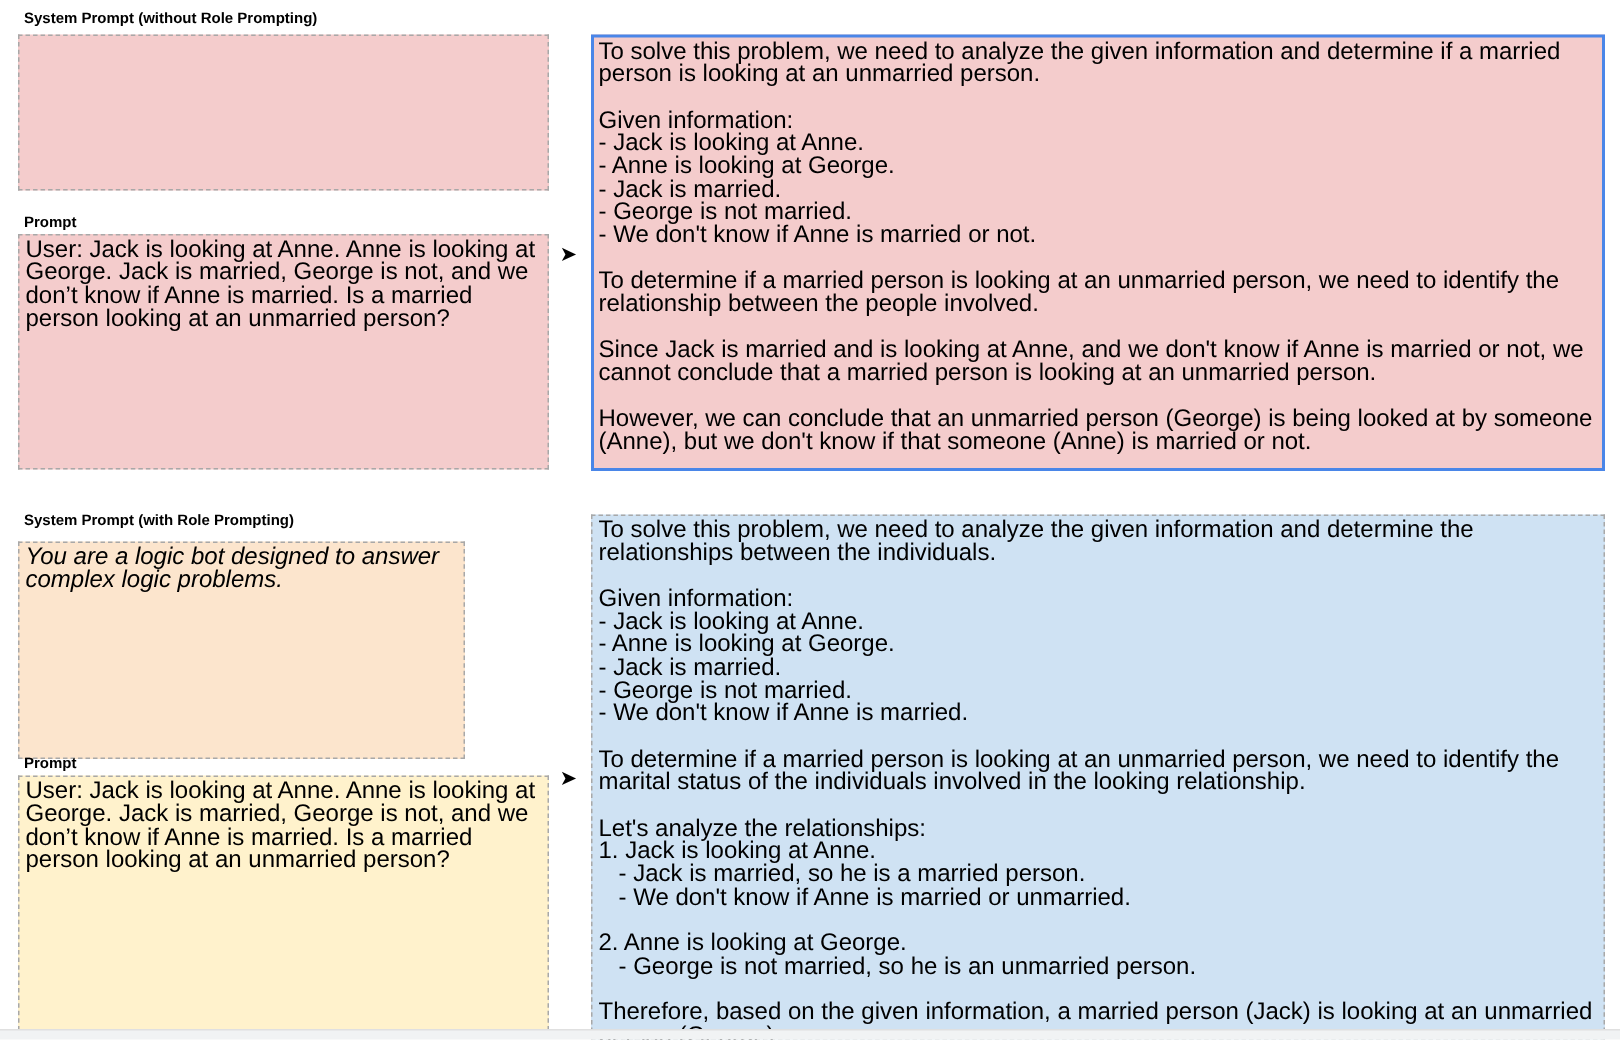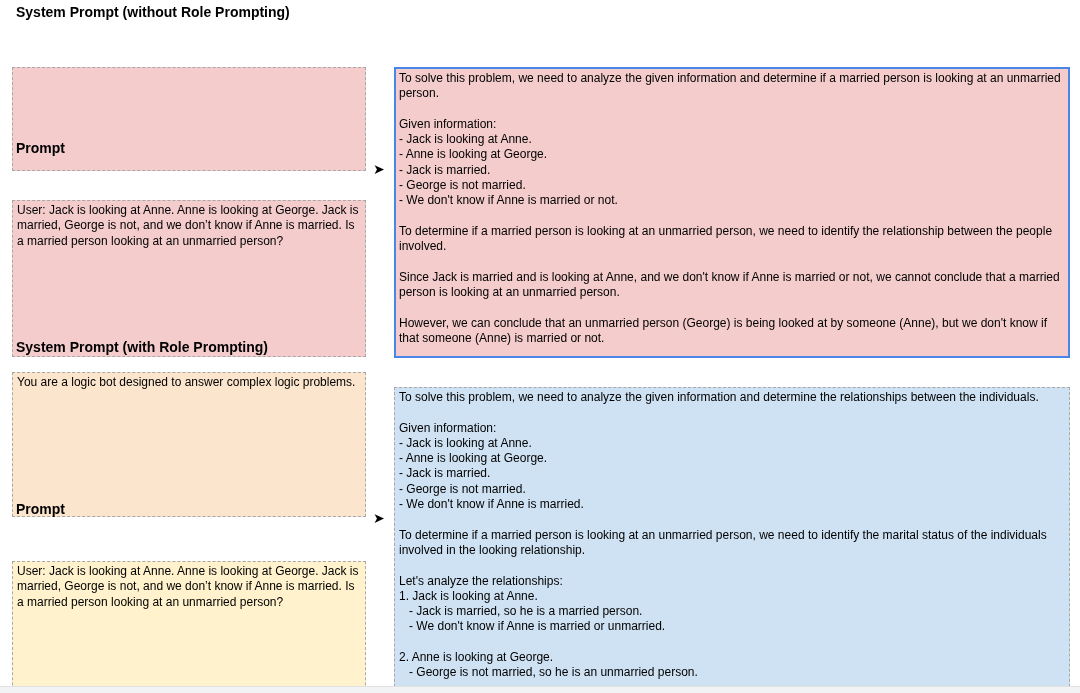--- a/index.html
+++ b/index.html
@@ -4,29 +4,28 @@
 <style>
   html, body { margin: 0; padding: 0; }
   body {
     width: 1080px; height: 693px; position: relative; overflow: hidden;
     background: #ffffff;
     font-family: "Liberation Sans", sans-serif;
     color: #000;
   }
   .heading {
     position: absolute; left: 16px;
-    font-size: 14px; font-weight: bold; line-height: 15px;
+    font-size: 10px; font-weight: bold; line-height: 15px;
   }
   .box {
     position: absolute; box-sizing: border-box;
     border: 1px dashed #a8a8a8;
-    font-size: 12px; line-height: 15.3px;
+    font-size: 16px; line-height: 15.3px;
     padding: 2px 4px;
     white-space: pre-wrap;
-    margin-top: 44px;
   }
   .pink { background: #f4cccc; }
   .orange { background: #fce5cd; }
   .yellow { background: #fff2cc; }
   .blue { background: #cfe2f3; }
   .selected { border: 2px solid #4a86e8; padding: 2px 3px; }
   .arrow {
     position: absolute; font-size: 14px; line-height: 14px; color: #000;
   }
   .footer-strip {
@@ -54,21 +53,21 @@
 - George is not married.
 - We don't know if Anne is married or not.
 
 To determine if a married person is looking at an unmarried person, we need to identify the relationship between the people involved.
 
 Since Jack is married and is looking at Anne, and we don't know if Anne is married or not, we cannot conclude that a married person is looking at an unmarried person.
 
 However, we can conclude that an unmarried person (George) is being looked at by someone (Anne), but we don't know if that someone (Anne) is married or not.</div>
 
 <div class="heading" style="top:340px;">System Prompt (with Role Prompting)</div>
-<div class="box orange" style="left:12px; top:328px; width:354px; height:145px;">You are a logic bot designed to answer complex logic problems.</div>
+<div class="box orange" style="left:12px; top:361px; width:298px; height:145px;font-style:italic;">You are a logic bot designed to answer complex logic problems.</div>
 
 <div class="heading" style="top:502px;">Prompt</div>
 <div class="box yellow" style="left:12px; top:517px; width:354px; height:175px;">User: Jack is looking at Anne. Anne is looking at George. Jack is married, George is not, and we don’t know if Anne is married. Is a married person looking at an unmarried person?</div>
 
 <div class="arrow" style="left:373px; top:511px;">➤</div>
 
 <div class="box blue" style="left:394px; top:343px; width:676px; height:350px;">To solve this problem, we need to analyze the given information and determine the relationships between the individuals.
 
 Given information:
 - Jack is looking at Anne.

